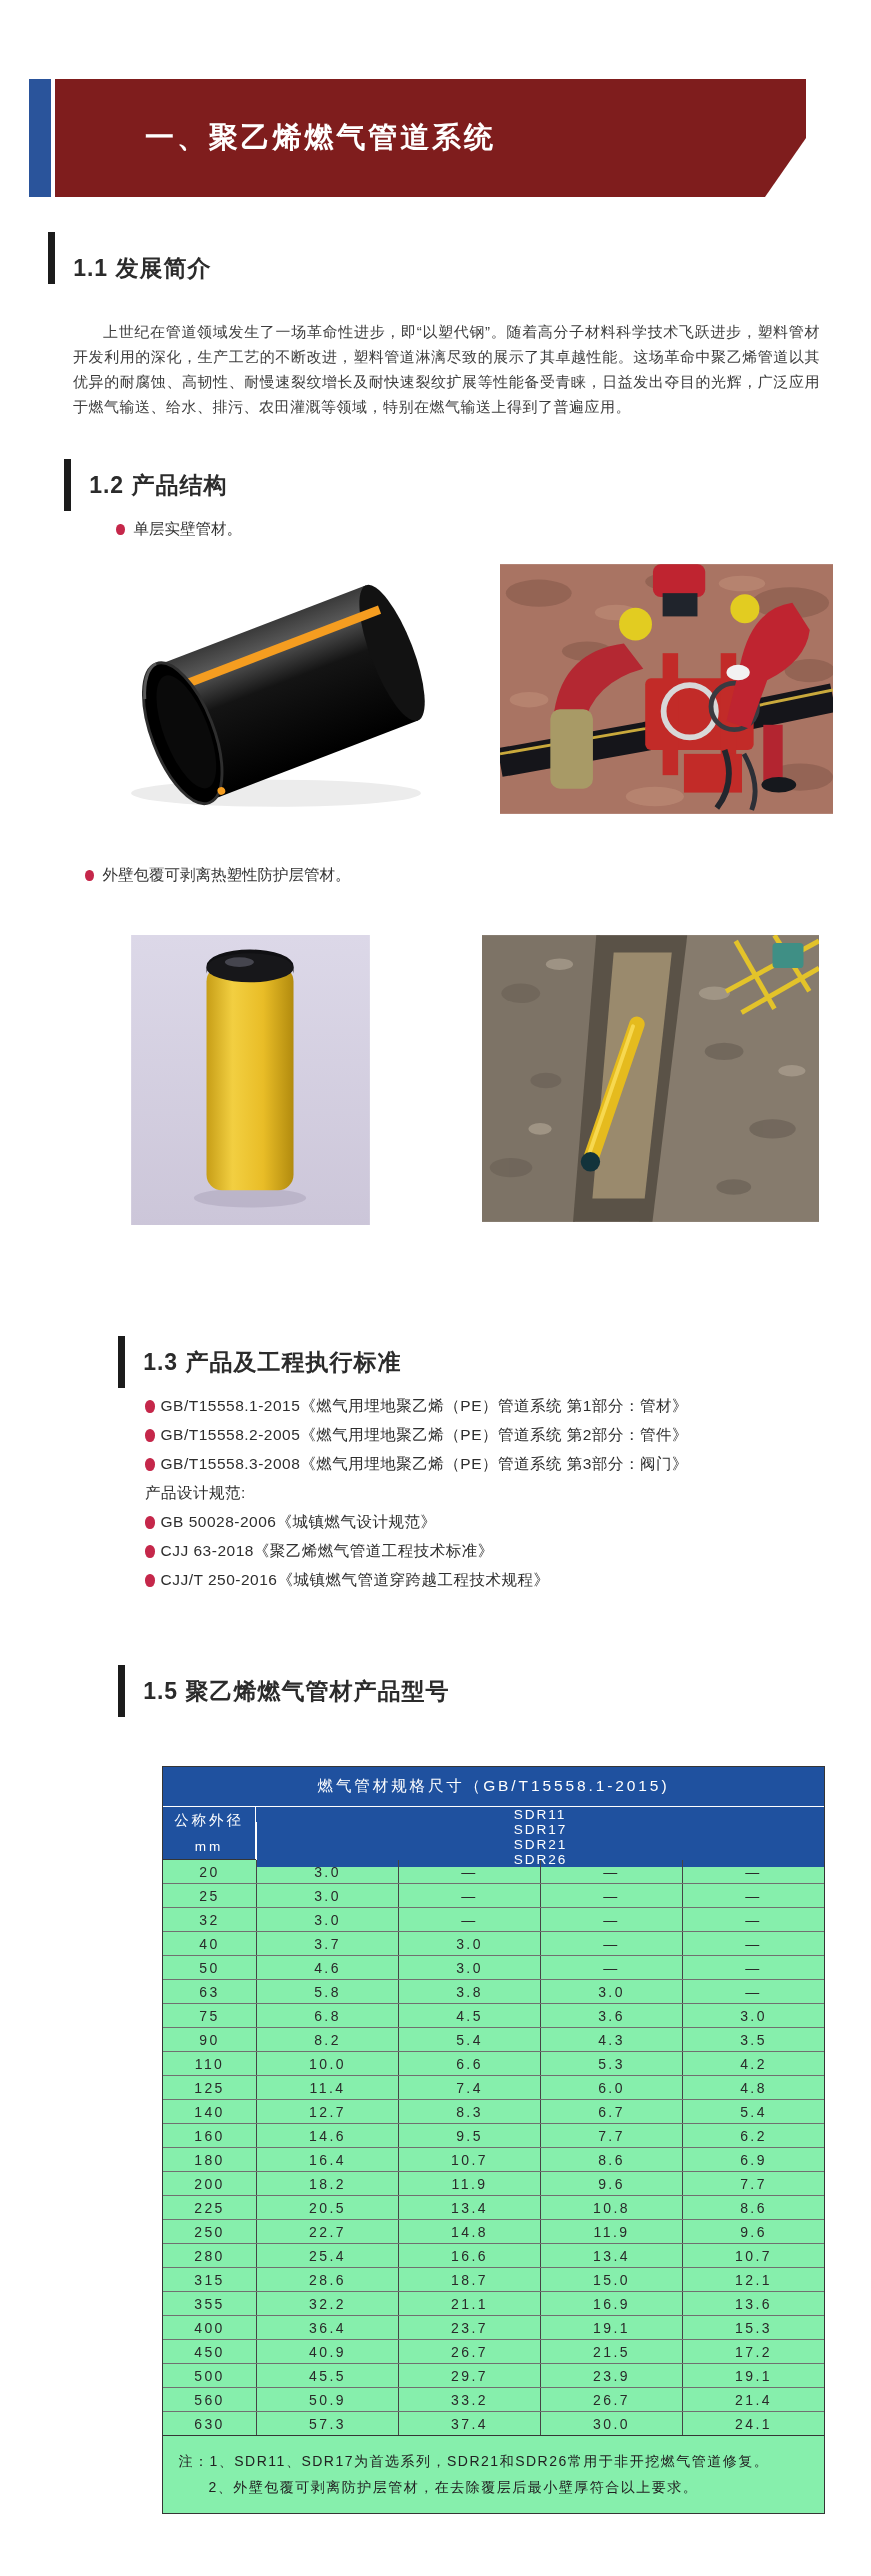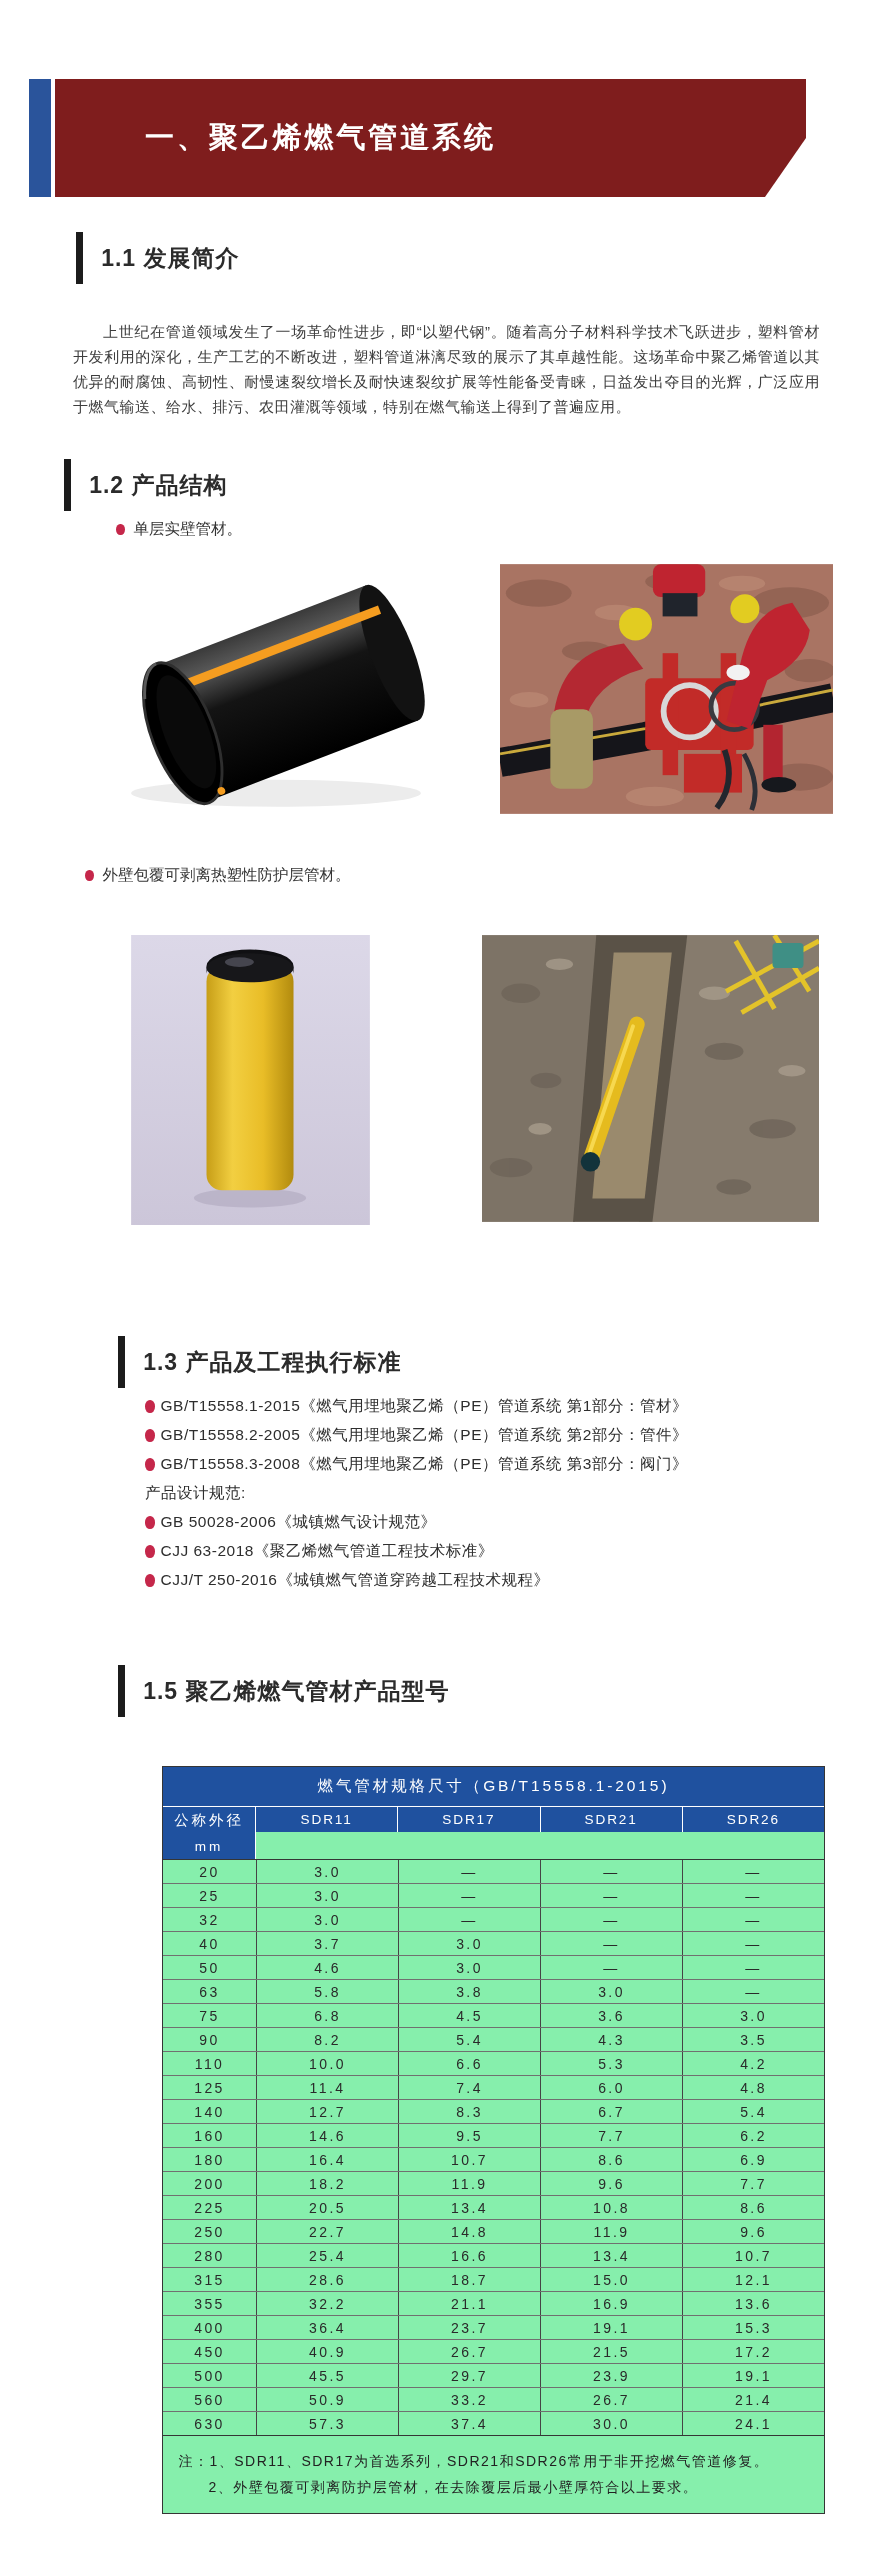--- a/index.html
+++ b/index.html
@@ -10,21 +10,21 @@
   .banner-accent{position:absolute;left:29px;top:79px;width:22px;height:118px;background:#2a549b;}
   .banner{position:absolute;left:55px;top:79px;width:751px;height:118px;background:#7f1d1d;
           clip-path:polygon(0 0,100% 0,100% 50%,calc(100% - 41px) 100%,0 100%);
           display:flex;align-items:center;}
   .banner-title{color:#fff;font-size:29px;font-weight:700;letter-spacing:2.9px;padding-left:90px;}
 
   
   .sec-heading{position:absolute;display:flex;align-items:center;height:52px;}
   .sec-heading .bar{width:6.8px;height:52px;background:#1c1c1c;flex:0 0 6.8px;}
   .sec-heading .txt{margin-left:18.4px;font-size:23px;font-weight:600;color:#2b2b2b;letter-spacing:1px;white-space:nowrap;}
-  #h11{left:76px;top:232px;}
+  #h11{left:48px;top:232px;align-items:flex-end;}
   #h12{left:64px;top:459px;}
   #h13{left:118px;top:1336px;}
   #h15{left:118px;top:1665px;}
 
   
   .para{position:absolute;left:73px;top:319px;width:747px;font-size:15px;line-height:25px;
         color:#3d3d3d;text-align:justify;text-indent:2em;letter-spacing:0.5px;}
 
   
   .bullet{position:absolute;display:flex;align-items:center;font-size:15.5px;color:#333;}
@@ -51,21 +51,21 @@
   .pt-title{height:39px;background:#1f519f;color:#fff;display:flex;align-items:center;justify-content:center;
             font-size:15.5px;letter-spacing:2.9px;}
   .pt-head{display:flex;border-top:1.9px solid #fff;}
   .pt-head-left{flex:0 0 93px;width:93px;background:#1f519f;color:#fff;border-right:1.9px solid #fff;
                 display:flex;flex-direction:column;box-sizing:border-box;}
   .pt-hl1{height:27px;display:flex;align-items:center;justify-content:center;font-size:14.5px;letter-spacing:2.9px;}
   .pt-hl2{height:25px;display:flex;align-items:center;justify-content:center;font-size:13.6px;letter-spacing:2.9px;}
   .pt-head-right{flex:1;display:flex;flex-direction:column;}
   .pt-hr1{height:27px;background:#1f519f;color:#fff;display:flex;align-items:center;justify-content:center;
           font-size:14.5px;letter-spacing:2.9px;border-bottom:1.9px solid #fff;}
-  .pt-hr2{height:25px;display:flex;}
+  .pt-hr2{height:25px;display:flex;flex-direction:column;}
   .pt-sdr{flex:1;background:#1f519f;color:#fff;display:flex;align-items:center;justify-content:center;
           font-size:13.6px;letter-spacing:1.9px;border-left:1.9px solid #fff;}
   .pt-sdr:first-child{border-left:none;}
   .pt-body{border-top:1.9px solid #353535;}
   .trow{display:flex;height:23px;border-top:1px solid #707070;}
   .trow:first-child{border-top:none;}
   .tcell{flex:1;display:flex;align-items:center;justify-content:center;font-size:14px;color:#2a2a2a;
          letter-spacing:2.4px;border-left:1px solid #454545;}
   .tcell-first{flex:0 0 93px;width:93px;border-left:none;box-sizing:border-box;}
   .pt-note{border-top:1.9px solid #353535;padding:11.6px 15.5px 13.6px 15.5px;font-size:14px;color:#222;

